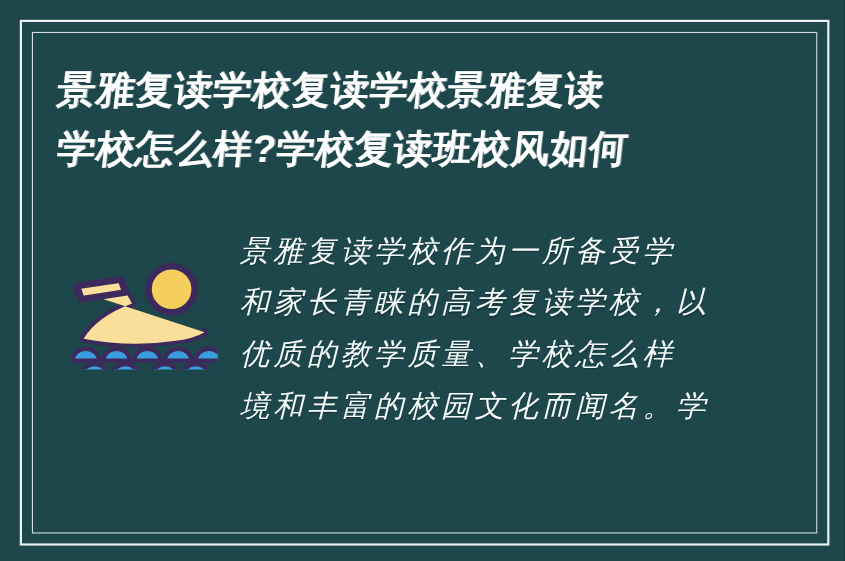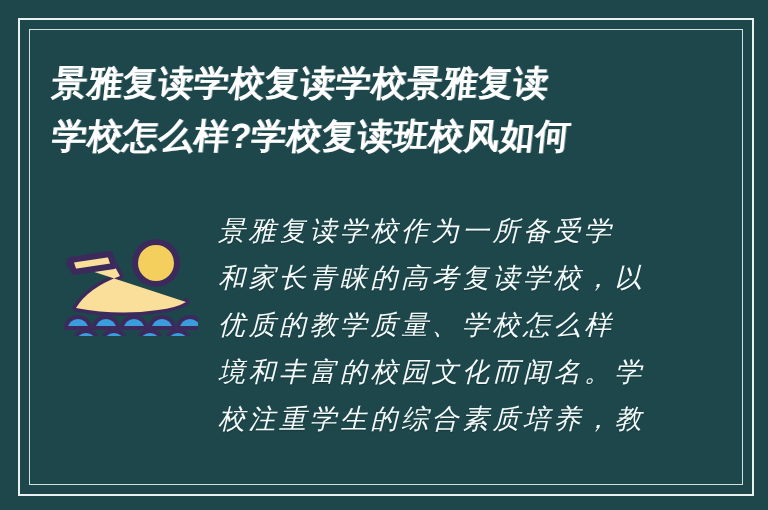--- a/index.html
+++ b/index.html
@@ -76,21 +76,21 @@
 
   
   .body-block {
     position: absolute;
     left: 218px;
     top: 208px;
     width: 440px;
   }
   .body-line {
     color: #f4fbfa;
-    font-family: Liberation Sans, sans-serif;
+    font-family: Liberation Mono, monospace;
     font-style: italic;
     font-weight: 400;
     font-size: 27px;
     line-height: 47px;
     letter-spacing: 3.5px;
     white-space: nowrap;
     overflow: hidden;
     text-shadow: 0 1px 1px rgba(0,0,0,.25);
   }
 </style>
@@ -136,16 +136,15 @@
         <path d="M100 96 a12 11 0 0 1 24 0 Z"></path>
       </g>
     </svg>
   </div>
 
   <div class="body-block">
     <div class="body-line">景雅复读学校作为一所备受学</div>
     <div class="body-line">和家长青睐的高考复读学校，以</div>
     <div class="body-line">优质的教学质量、学校怎么样</div>
     <div class="body-line">境和丰富的校园文化而闻名。学</div>
-    <div class="body-line">校注重学生的综合素质培养，教</div>
   </div>
 
 </div>
 
 </body></html>

